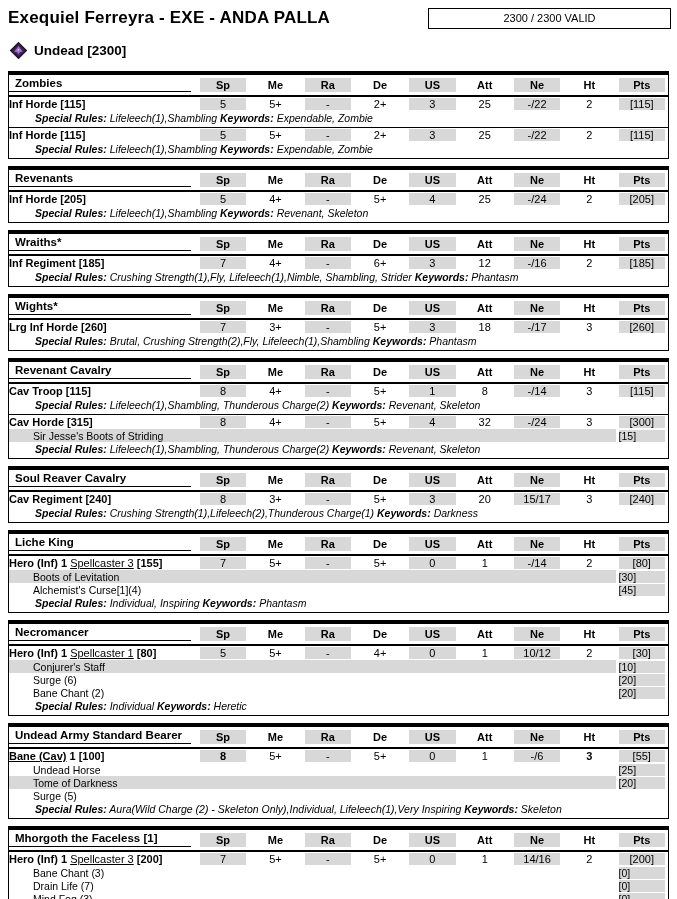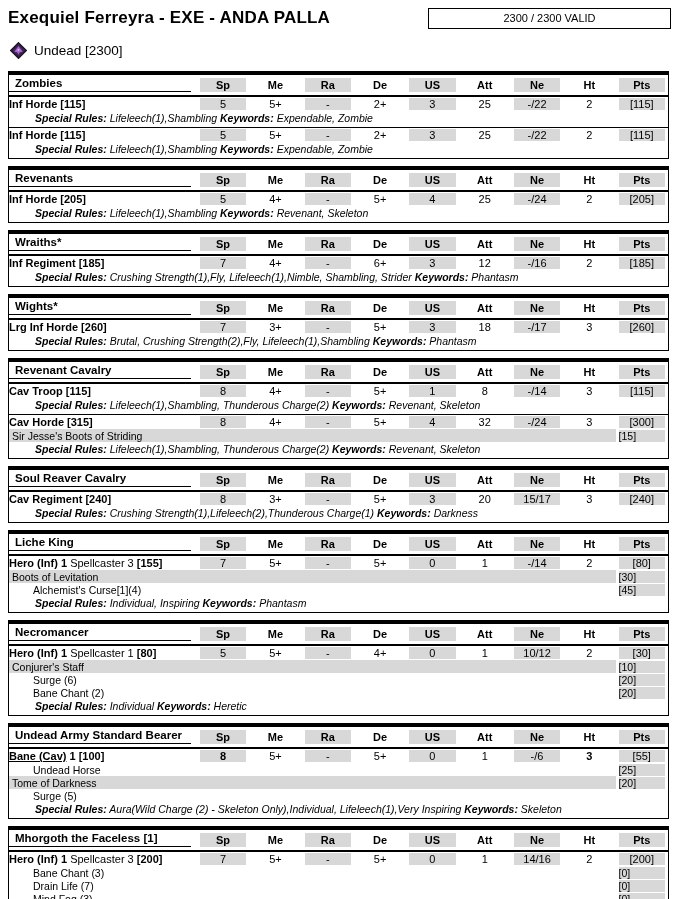--- a/index.html
+++ b/index.html
@@ -13,21 +13,21 @@
 
   
   .titlebar { position:relative; height:26px; }
   .title { font-size:17px; font-weight:bold; letter-spacing:0.2px; }
   .validbox {
     position:absolute; top:0; left:420px; width:243px; height:21px;
     border:1px solid #000; text-align:center; line-height:19px; font-size:11px;
   }
   .factionrow { display:flex; align-items:center; margin:7px 0 12px 2px; height:18px; }
   .factionrow svg { margin-right:7px; }
-  .faction { font-size:13.5px; font-weight:normal; }
+  .faction { font-size:13.5px; font-weight:bold; }
 
   
   .secbox {
     border:1.5px solid #000; border-top:4px solid #000;
     margin-bottom:7px; background:#fff;
   }
   table.sec { width:100%; border-collapse:collapse; table-layout:fixed; }
   col.c-name { width:28.5%; }
   col.c-stat { width:7.94%; }
 
@@ -41,31 +41,31 @@
     font-weight:bold; font-size:11.5px; line-height:13px;
   }
   .hcell { display:block; margin:0 3px; text-align:center;
     font-weight:bold; font-size:11px; line-height:14px; }
 
   
   tr.srow td { padding:1px 0; }
   tr.sep td { border-top:1px solid #000; }
   .uname { font-size:11px; font-weight:bold; padding-left:2px; line-height:12px;
     white-space:nowrap; overflow:hidden; }
-  .uname .nn { font-weight:normal; }
+  .uname .nn { font-weight:normal;text-decoration:underline; }
   .uname .nu { text-decoration:underline; }
   .scell { display:block; margin:0 3px; text-align:center;
     font-size:11px; line-height:12px; font-weight:normal; }
   .scell.bold { font-weight:bold; }
   .gray { background:#d8d8d8; }
 
   
   tr.irow td { padding:0.5px 0; }
   .icell { font-size:10.5px; line-height:12px; white-space:nowrap; overflow:hidden; }
-  .icell.ind1 { padding-left:3px; }
+  .icell.ind1 { padding-left:24px; }
   .icell.ind2 { padding-left:24px; }
   .icell.shaded { background:#d8d8d8; }
   .ipts { display:block; margin:0 3px; text-align:left; font-size:10.5px; line-height:12px; }
 
   
   .rules { font-size:10.5px; font-style:italic; line-height:12px;
     padding:1px 4px 3px 26px; }
   .rlab { font-weight:bold; }
 </style>
 </head>

